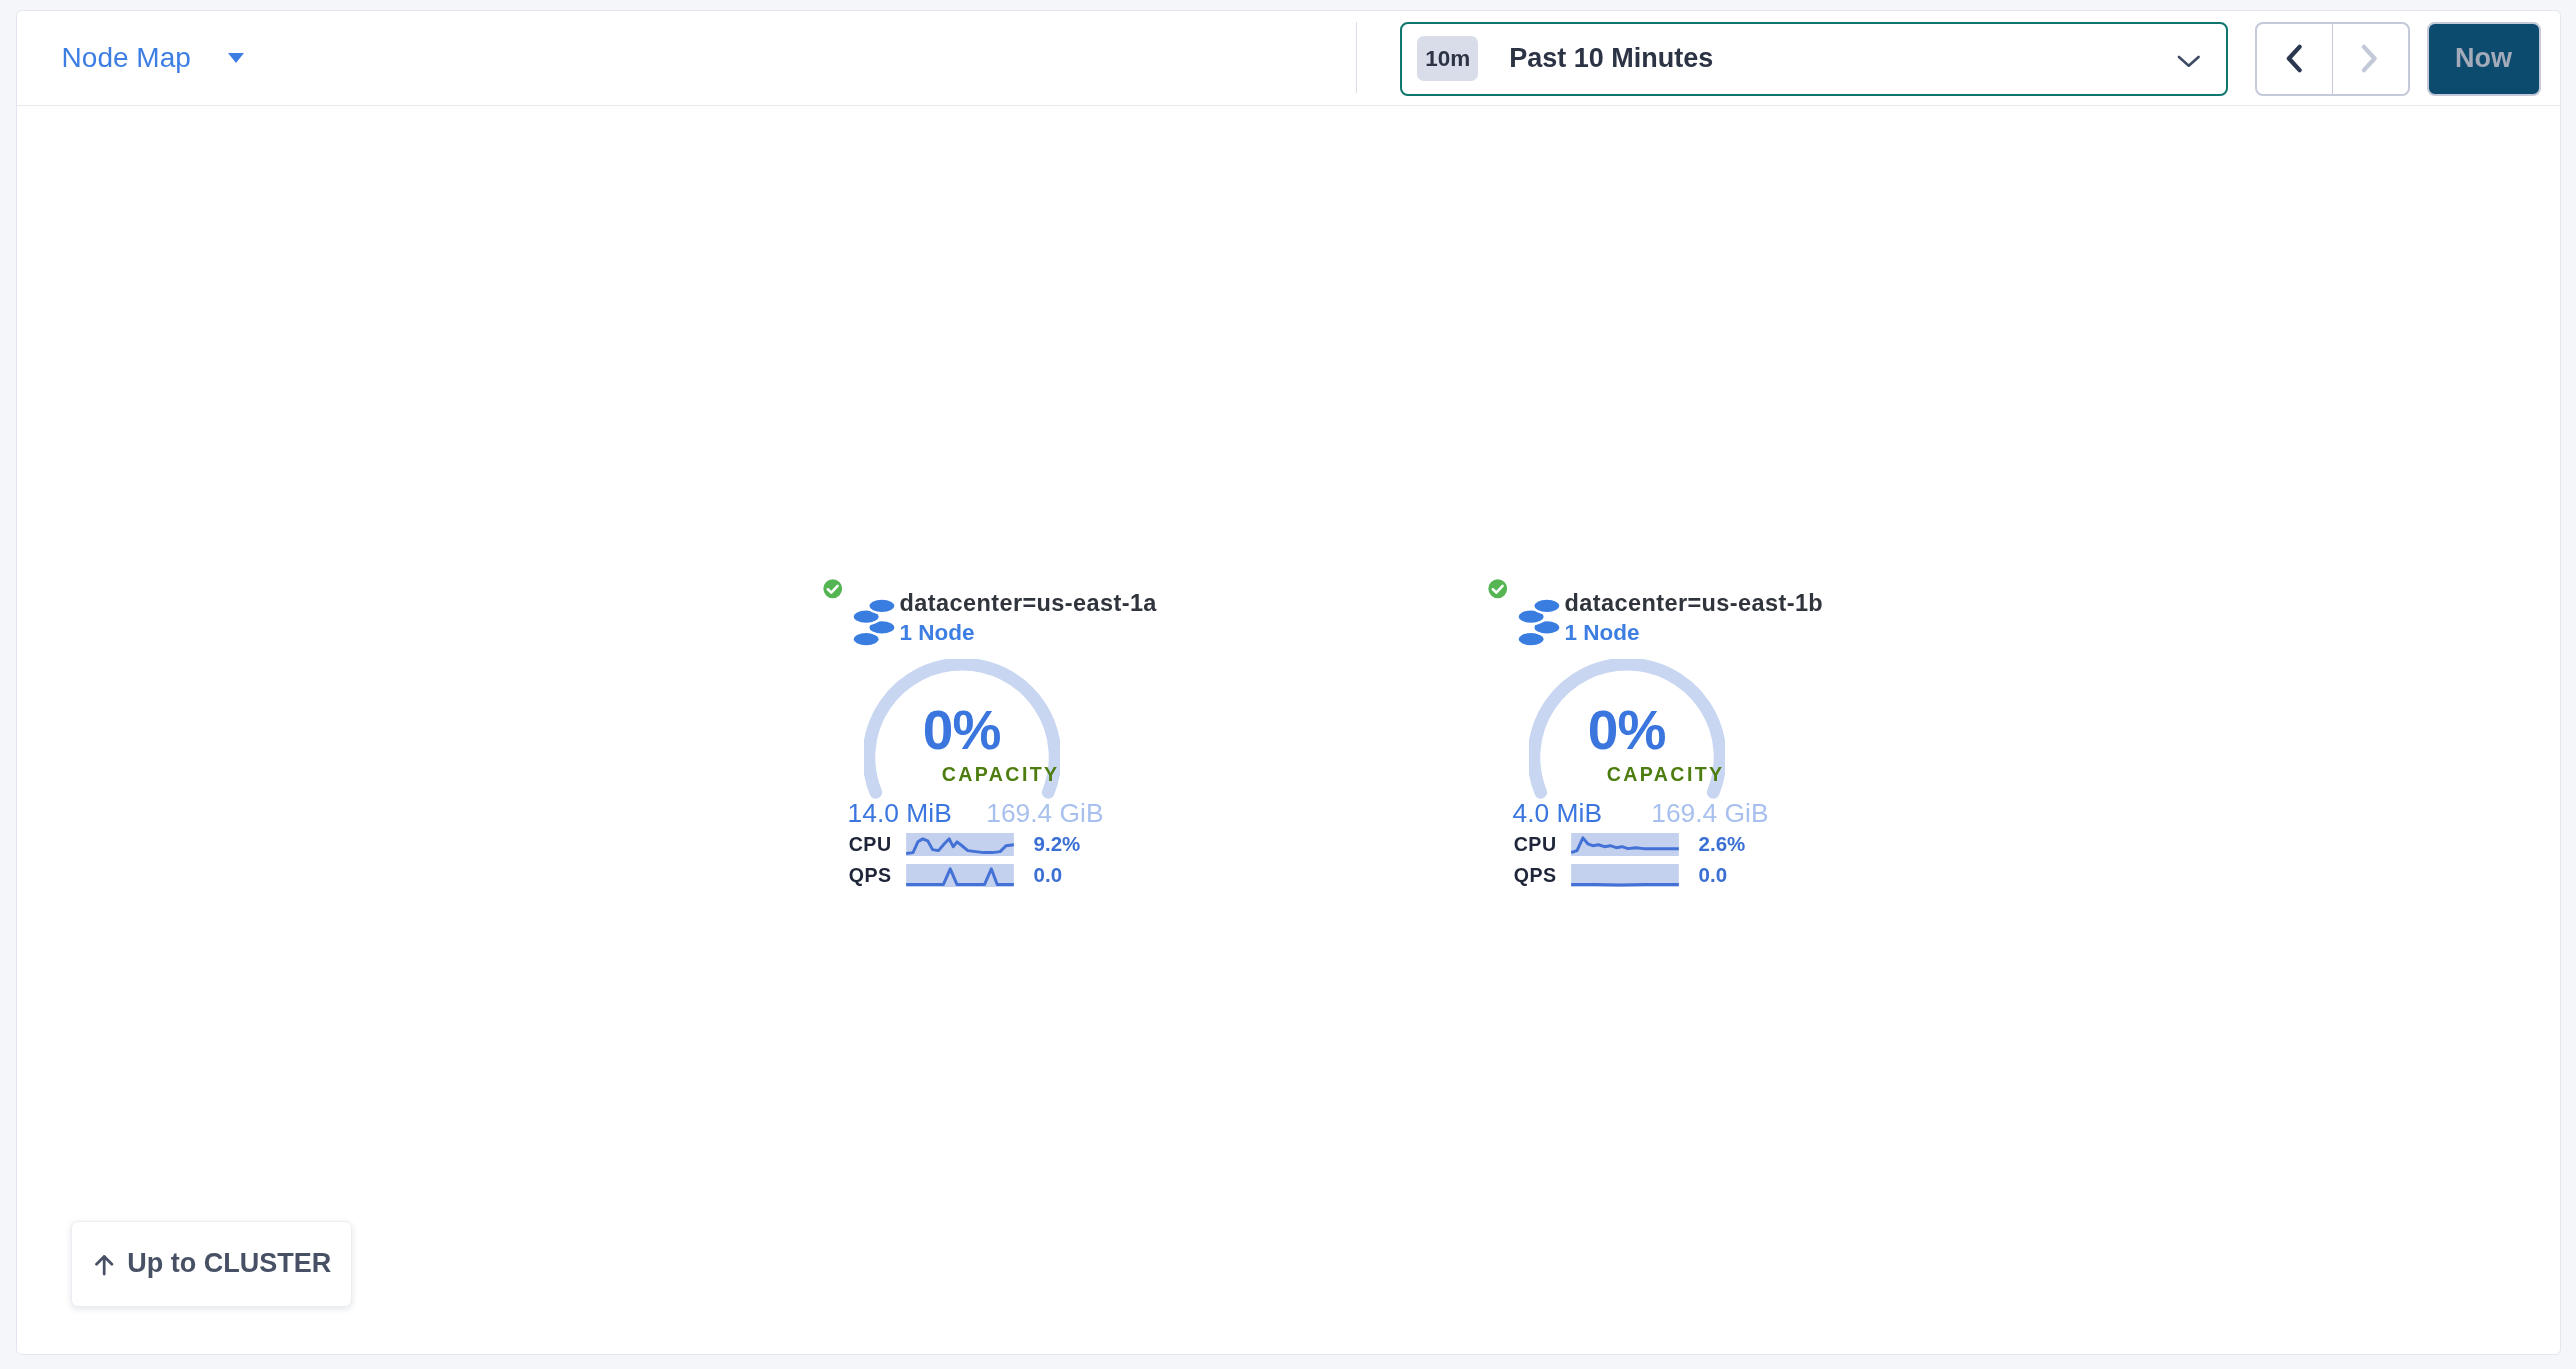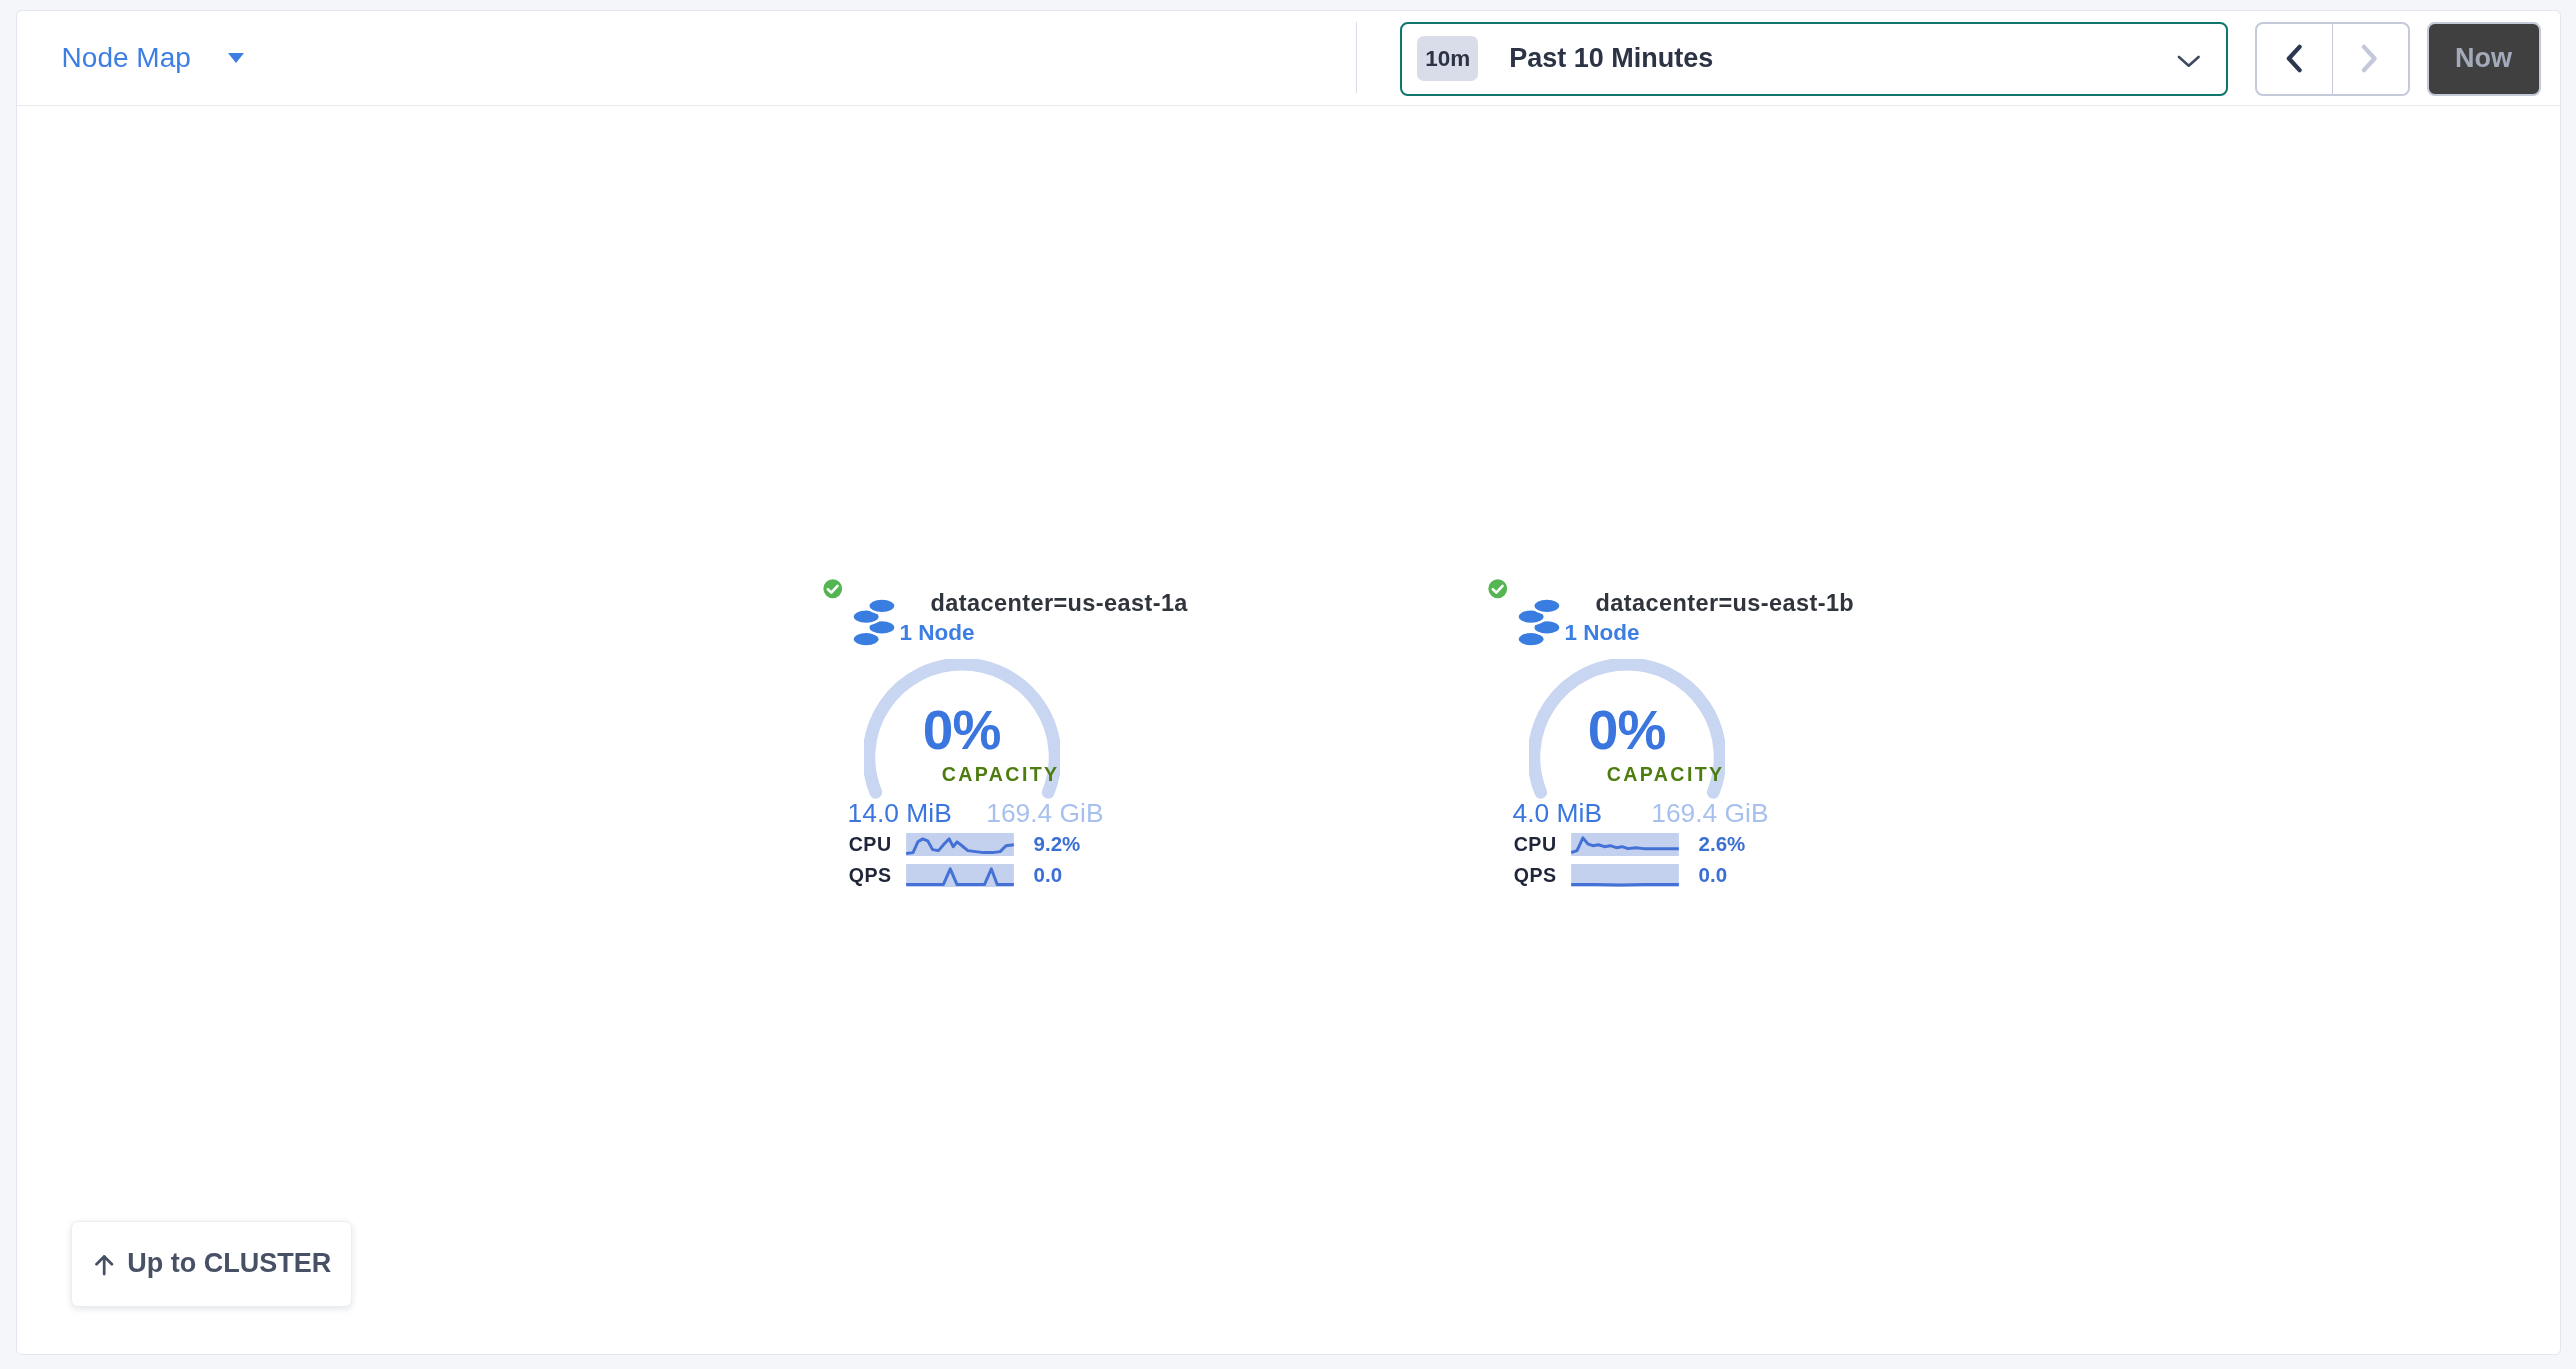--- a/index.html
+++ b/index.html
@@ -58,34 +58,34 @@
     border:2px solid #c5cada; border-radius:7.8px; background:#fff;
     display:flex;
   }
   .pager .pg-btn {
     flex:1; display:flex; align-items:center; justify-content:center;
     background:none; border:none; cursor:pointer;
   }
   .pager .pg-btn.prev { border-right:1px solid #c5cada; }
   .now-btn {
     position:absolute; left:2410px; top:10.8px; width:114px; height:74px;
-    border:2px solid #c5cada; border-radius:7.8px; background:#404040;
+    border:2px solid #c5cada; border-radius:7.8px; background:#0c4a6e;
     font-family:"Liberation Sans", sans-serif;
     font-size:27px; font-weight:700; color:#a3aaba; cursor:default;
   }
   
   .map-area { position:absolute; left:0; top:95px; right:0; bottom:0; }
   .dc-card { position:absolute; top:467px; width:333px; height:325px; cursor:pointer; }
   .dc-card.dc0 { left:802px; }
   .dc-card.dc1 { left:1467px; }
   .dc-check { position:absolute; left:2.9px; top:3.9px; }
   .dc-dbicon { position:absolute; left:33px; top:24.4px; }
   .dc-name {
     position:absolute; left:81px; top:17.6px; font-size:23.5px; font-weight:700;
-    color:#30343c; letter-spacing:0.4px; white-space:nowrap;margin-left:31px;
+    color:#30343c; letter-spacing:0.4px; white-space:nowrap;
   }
   .dc-nodes {
     position:absolute; left:81px; top:47px; font-size:22.5px; font-weight:700;
     color:#3d7ee3;
   }
   .gauge { position:absolute; left:45px; top:86px; width:196px; height:196px; }
   .gauge svg { position:absolute; left:0; top:0; }
   .gauge-pct {
     position:absolute; left:0; top:41px; width:196px; height:61px;
     display:flex; align-items:center; justify-content:center;

